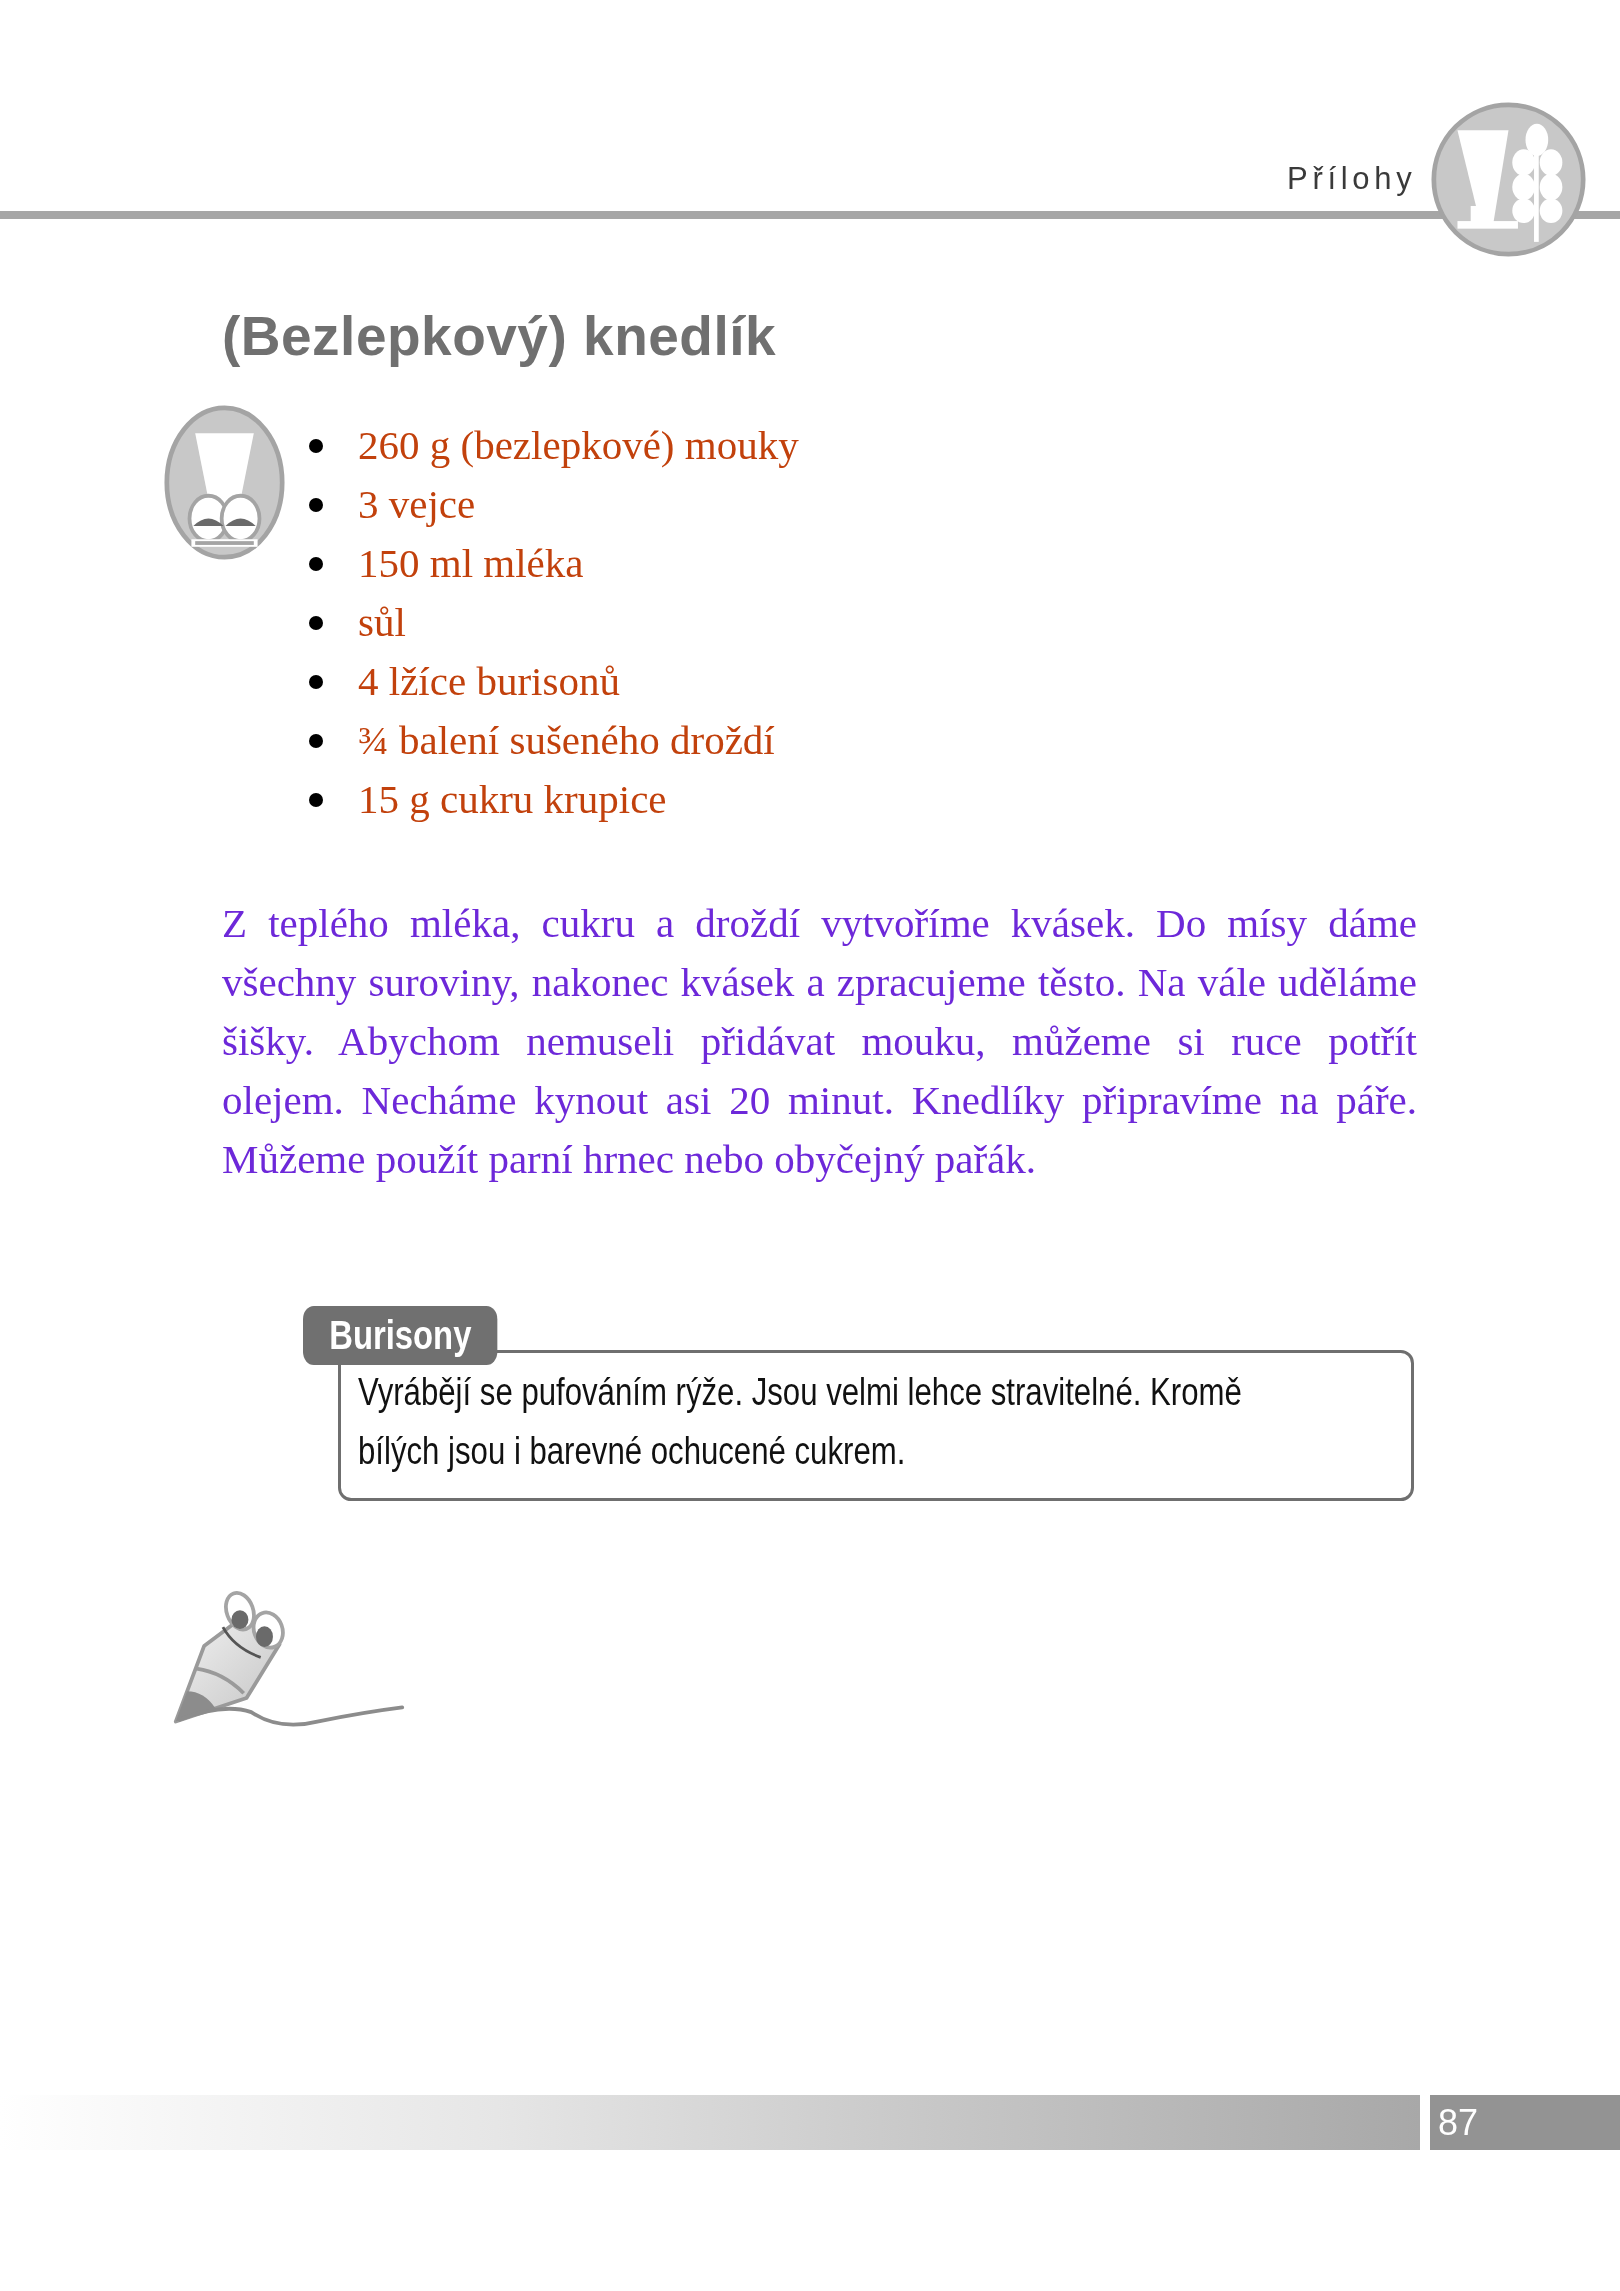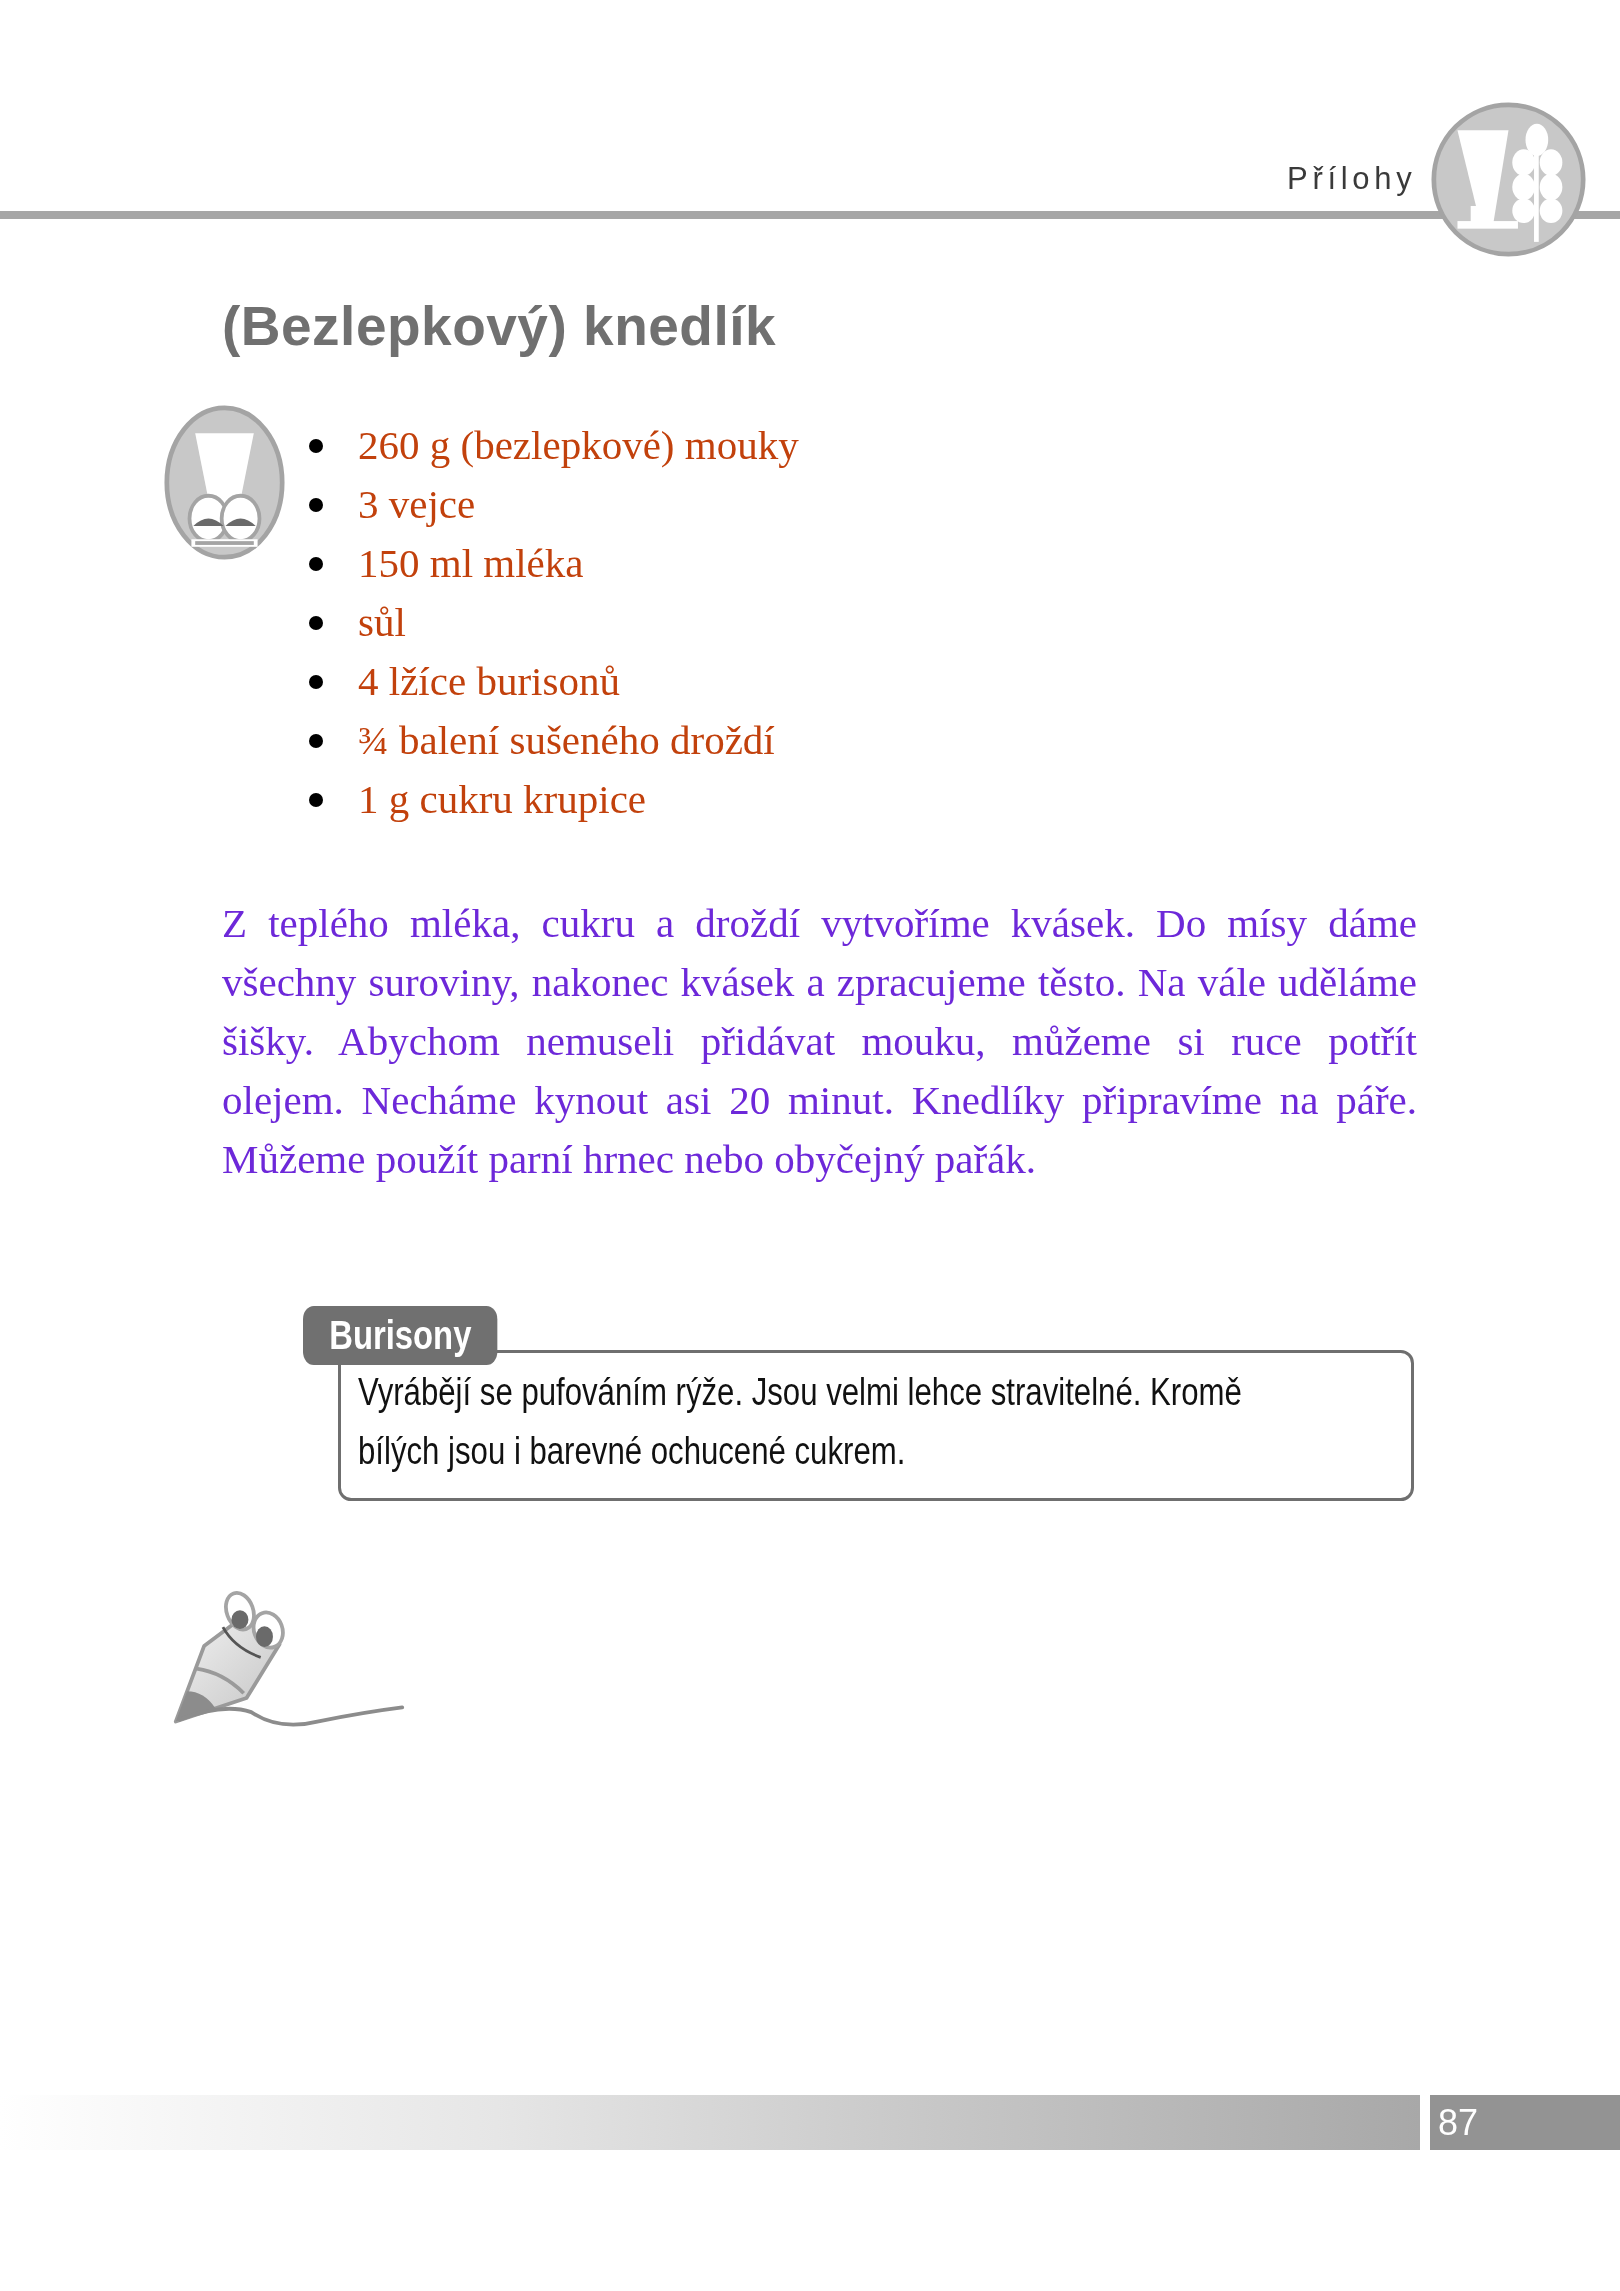--- a/index.html
+++ b/index.html
@@ -3,21 +3,21 @@
   <meta charset="utf-8">
   <style>
     html, body { margin: 0; padding: 0; background: #ffffff; }
     body { width: 1620px; height: 2291px; position: relative; overflow: hidden; }
 
     .header-line { position: absolute; left: 0; top: 211px; width: 1620px; height: 7.6px; background: #a6a6a6; }
     .section-label { position: absolute; left: 1287px; top: 161px; width: 132px; text-align: left;
       font-family: "Liberation Sans", sans-serif; font-size: 31px; letter-spacing: 4.7px; color: #3a3a3a; }
     .section-badge { position: absolute; left: 1431px; top: 102px; width: 155px; height: 155px; }
 
-    .title { position: absolute; left: 222px; top: 294px; margin: 0;
+    .title { position: absolute; left: 222px; top: 304px; margin: 0;
       font-family: "Liberation Sans", sans-serif; font-weight: 700; font-size: 55px; color: #707070; letter-spacing: 0.5px; }
 
     .ingredient-icon { position: absolute; left: 163px; top: 405px; width: 123px; height: 156px; }
 
     .ingredients { position: absolute; left: 303px; top: 416px; margin: 0; padding: 0; list-style: none;
       font-family: "Liberation Serif", serif; font-size: 41px; color: #c2410c; }
     .ingredients li { position: relative; height: 59px; line-height: 59px; padding-left: 55px; }
     .ingredients li .bullet { position: absolute; left: 5.7px; top: 23px; width: 14px; height: 14px; border-radius: 50%; background: #000; }
 
     .instructions { position: absolute; left: 222px; top: 894px; width: 1195px; margin: 0;
@@ -74,21 +74,21 @@
   <rect x="34" y="144" width="62" height="4" fill="#a4a4a4"></rect>
 </svg>
 
 <ul class="ingredients">
   <li><span class="bullet"></span><span>260 g (bezlepkové) mouky</span></li>
   <li><span class="bullet"></span><span>3 vejce</span></li>
   <li><span class="bullet"></span><span>150 ml mléka</span></li>
   <li><span class="bullet"></span><span>sůl</span></li>
   <li><span class="bullet"></span><span>4 lžíce burisonů</span></li>
   <li><span class="bullet"></span><span>¾ balení sušeného droždí</span></li>
-  <li><span class="bullet"></span><span>1 g cukru krupice</span></li>
+  <li><span class="bullet"></span><span>15 g cukru krupice</span></li>
 </ul>
 
 <p class="instructions">Z teplého mléka, cukru a droždí vytvoříme kvásek. Do mísy dáme všechny suroviny, nakonec kvásek a zpracujeme těsto. Na vále uděláme šišky. Abychom nemuseli přidávat mouku, můžeme si ruce potřít olejem. Necháme kynout asi 20 minut. Knedlíky připravíme na páře. Můžeme použít parní hrnec nebo obyčejný pařák.</p>
 
 <div class="note-box"></div>
 <div class="note-tab">Burisony</div>
 <div class="note-text">
   <div>Vyrábějí se pufováním rýže. Jsou velmi lehce stravitelné. Kromě</div>
   <div>bílých jsou i barevné ochucené cukrem.</div>
 </div>

